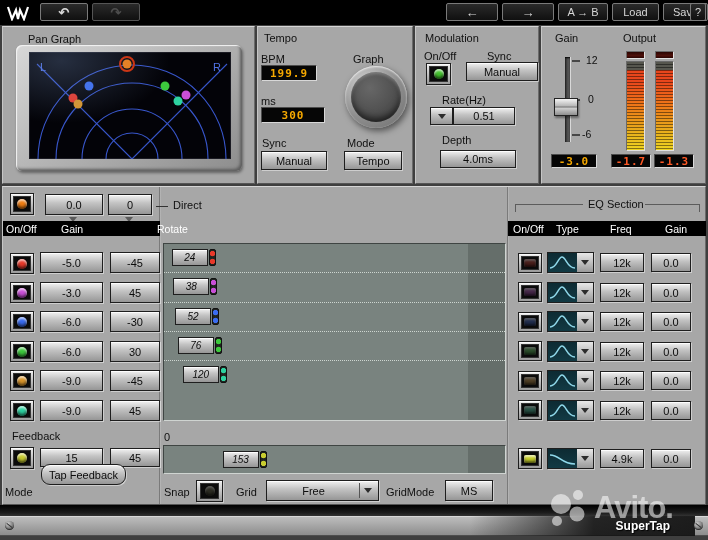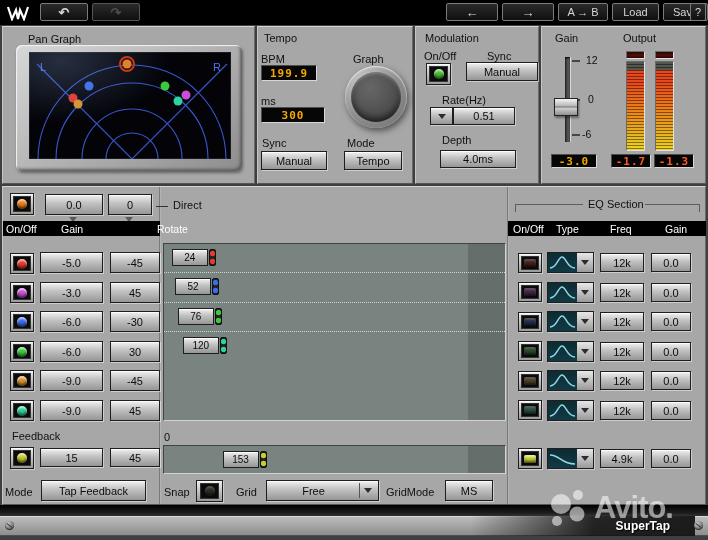--- a/index.html
+++ b/index.html
@@ -44,21 +44,21 @@
   #panframe{left:16px;top:45px;width:226px;height:126px;border-radius:6px;
             background:linear-gradient(145deg,#d8d8d8,#8d8d8d);
             box-shadow:inset 1px 1px 1px #f4f4f4,inset -2px -2px 3px #5e5e5e,1px 2px 3px rgba(0,0,0,.4);}
   #panscreen{left:29px;top:52px;width:202px;height:107px;background:#030308;
              box-shadow:inset 0 0 0 1px #1a1a22;}
   #panscreen .glow{position:absolute;inset:0;background:radial-gradient(ellipse at 16% 8%,rgba(130,160,210,.28),rgba(0,0,0,0) 45%);}
   
   .track{position:absolute;background:#79837f;border-top:1px solid #3f4543;border-left:1px solid #3f4543;
          border-bottom:1px solid #cfd4d1;border-right:1px solid #cfd4d1;box-sizing:border-box;overflow:hidden;}
   .track .endcol{position:absolute;right:0;top:0;bottom:0;width:37px;background:rgba(0,0,0,.16);}
-  .drow{position:relative;height:29.34px;border-bottom:1px dotted #cdd5d0;box-sizing:border-box;}
+  .drow{position:relative;height:29.34px;border-bottom:1px dotted #cdd5d0;box-sizing:border-box;font-style:italic;}
   .drow:last-child{border-bottom:none;}
   .dhandle{position:absolute;top:5px;display:flex;gap:1px;}
   .dbtn{width:36px;height:17px;background:linear-gradient(180deg,#f1f1f1,#c3c3c3 42%,#969696);
         border:1px solid #1e1e1e;box-shadow:inset 0 1px 0 rgba(255,255,255,.85);box-sizing:border-box;
         display:flex;align-items:center;justify-content:center;font-size:10px;color:#0c0c0c;}
   .dled{width:7px;height:17px;border-radius:2px;background:
         radial-gradient(circle at 50% 24%,var(--led) 0 2.4px,rgba(0,0,0,0) 3px),
         radial-gradient(circle at 50% 76%,var(--led) 0 2.4px,rgba(0,0,0,0) 3px),#20241f;
         border:1px solid #111;box-sizing:border-box;}
   
@@ -296,20 +296,28 @@
     <div class="endcol"></div>
     <div class="drow">
       <div class="dhandle" style="--led: #e8392a; left: 7.76px;">
         <div class="dbtn">
             <span>24</span>
           </div>
           <div class="dled"></div>
       </div>
     </div>
     <div class="drow">
+      <div class="dhandle" style="--led: #c94fd8; left: 9.37px;">
+        <div class="dbtn">
+            <span>38</span>
+          </div>
+          <div class="dled"></div>
+      </div>
+    </div>
+    <div class="drow">
       <div class="dhandle" style="--led: #3a6cf0; left: 10.98px;">
         <div class="dbtn">
             <span>52</span>
           </div>
           <div class="dled"></div>
       </div>
     </div>
     <div class="drow">
       <div class="dhandle" style="--led: #3dc93d; left: 13.74px;">
         <div class="dbtn">
@@ -566,21 +574,21 @@
       </div>
   </div>
   <div class="btn" style="left:600px;top:449px;width:44px;height:19px;">
       <span>4.9k</span>
     </div>
   <div class="btn" style="left:651px;top:449px;width:40px;height:19px;">
       <span>0.0</span>
     </div>
 
   <div class="lbl" style="left:5px;top:486px;">Mode</div>
-  <div class="btn" style="left:41px;top:480px;width:105px;height:21px;">
+  <div class="btn" style="left:41px;top:464px;width:85px;height:21px;border-radius:9px;">
       <span>Tap Feedback</span>
     </div>
   <div class="lbl" style="left:164px;top:486px;">Snap</div>
   <div class="ledbtn" style="left: 196px; top: 480px; width: 27px; height: 22px; --led: #6a6a46;">
       <div class="ledwell">
         <div class="led off"></div>
       </div>
     </div>
   <div class="lbl" style="left:236px;top:486px;">Grid</div>
   <div class="btn" style="left:266px;top:480px;width:113px;height:21px;padding-right:18px;">

